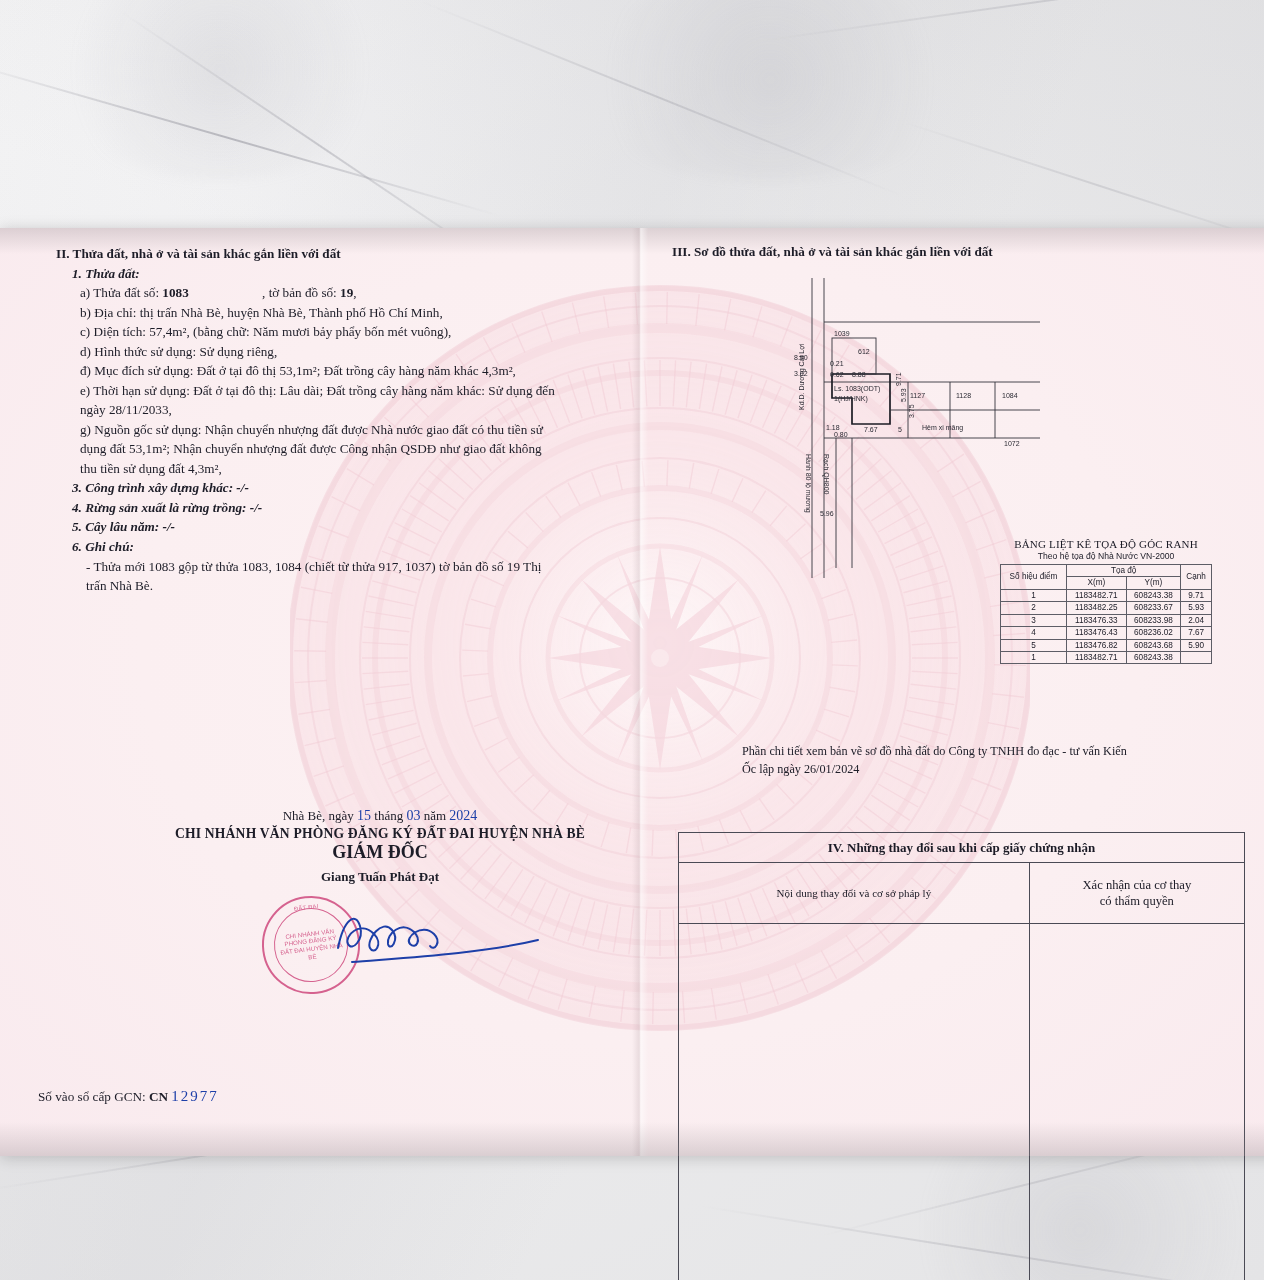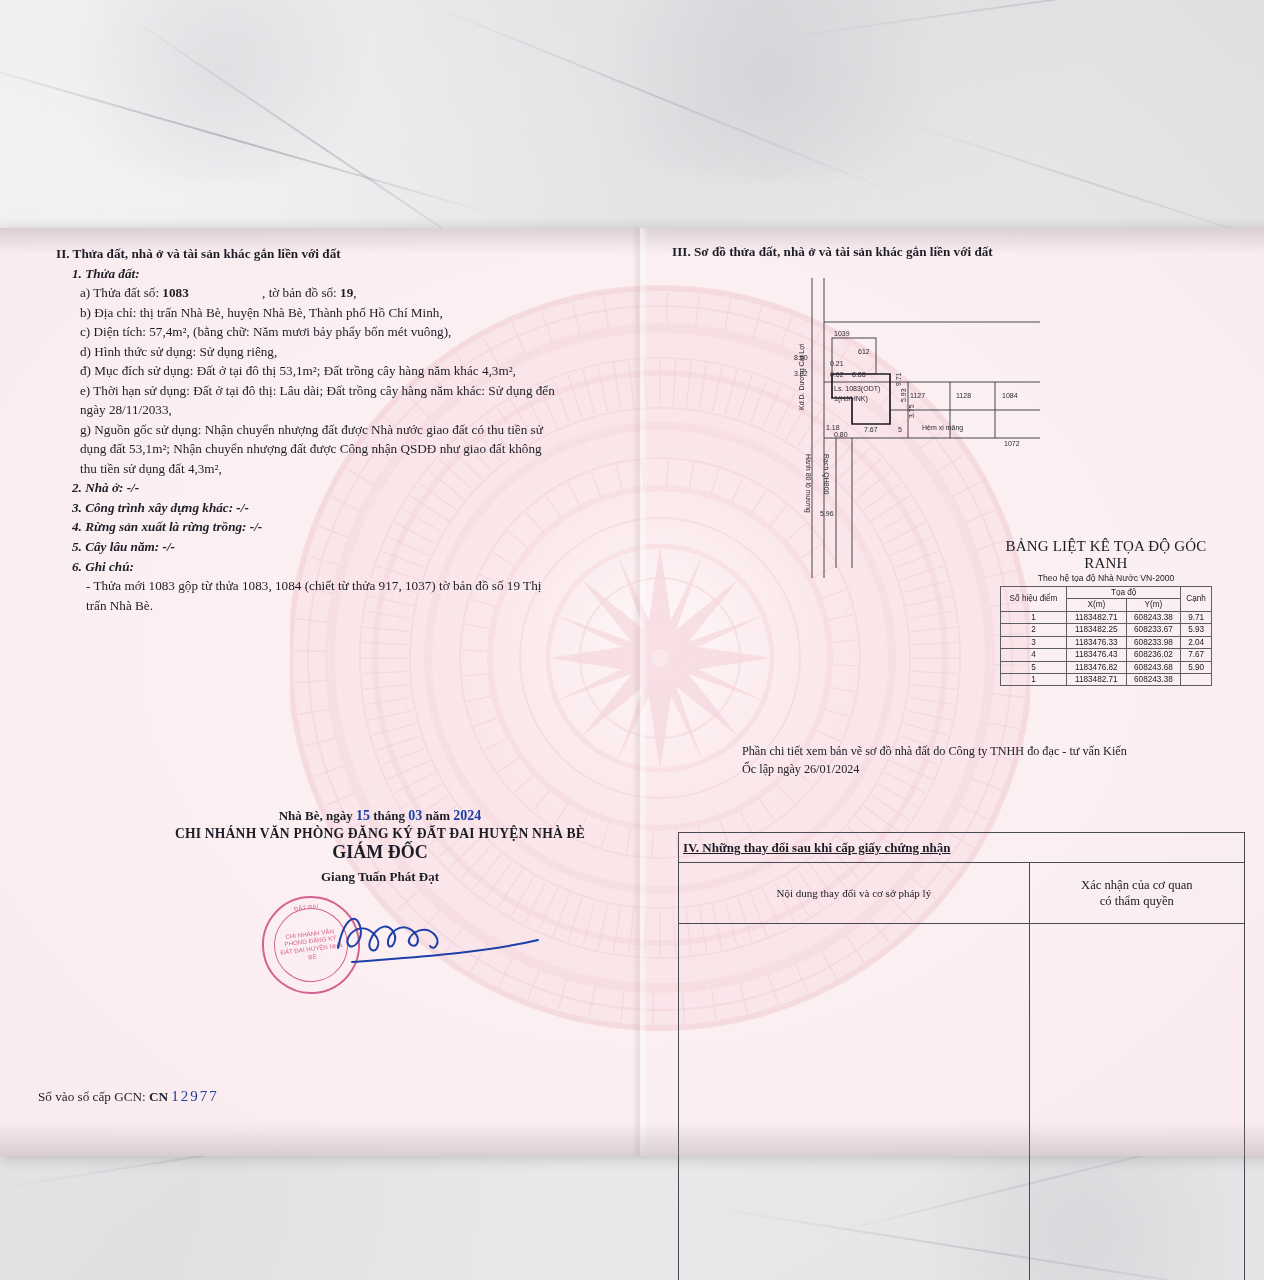--- a/index.html
+++ b/index.html
@@ -102,21 +102,21 @@
     font-family:"Liberation Sans", sans-serif;
     font-size:7px; color:#2a2a33; white-space:nowrap;
   }
 
   
   #coord-wrap {
     position:absolute; left: 1000px; top: 310px; width: 212px;
     color:#1b1b26;
   }
   #coord-wrap .t1 {
-    text-align:center; font-size:15px; letter-spacing:.2px;
+    text-align:center; font-size:11px; letter-spacing:.2px;
   }
   #coord-wrap .t2 {
     text-align:center; font-size:8.6px; margin-top:1px;
     font-family:"Liberation Sans", sans-serif;
   }
   table.coord {
     border-collapse: collapse;
     width: 100%;
     margin-top: 3px;
     font-family:"Liberation Sans", sans-serif;
@@ -134,21 +134,21 @@
   .map-note {
     position:absolute; left: 742px; top: 515px; width: 470px;
     font-size: 12.2px; color:#20202b; line-height:1.45;
   }
 
   
   #sign {
     position:absolute; left: 150px; top: 580px; width: 460px;
     text-align:center; color:#1d1d28;
   }
-  #sign .place { font-size: 13px; font-weight: bold; }
+  #sign .place { font-size: 13px; }
   #sign .hand {
     font-family:"Liberation Serif", serif;
     color:#1d3fa8;
     font-size: 14px;
   }
   #sign .office {
     font-weight:bold; font-size:13.6px; margin-top:2px; letter-spacing:.2px;
   }
   #sign .role { font-weight:bold; font-size:18px; }
   #sign .signer { font-weight:bold; font-size:13px; margin-top: 6px; }
@@ -193,24 +193,23 @@
     color:#1d3fa8; font-size:15px; letter-spacing:2px;
   }
 
   
   #sec4 {
     position:absolute; left: 678px; top: 604px; width: 565px; height: 515px;
     border: 1.2px solid #4a4a55;
     color:#1b1b26;
   }
   #sec4 .hdr {
-    text-align:left; font-weight:bold; font-size:13px;
+    text-align:center; font-weight:bold; font-size:13px;
     padding: 7px 4px 6px;
     border-bottom: 1.2px solid #4a4a55;
-    text-decoration: underline;
   }
   #sec4 .cols { display:flex; height: 60px; }
   #sec4 .c1 {
     flex: 1 1 62%; display:flex; align-items:center; justify-content:center;
     font-size:11px; text-align:center;
     border-right:1.2px solid #4a4a55;
   }
   #sec4 .c2 {
     flex: 1 1 38%; display:flex; align-items:center; justify-content:center;
     font-size:12.6px; text-align:center; line-height:1.3;
@@ -550,21 +549,20 @@
       </div>
       <div class="item">b) Địa chỉ: thị trấn Nhà Bè, huyện Nhà Bè, Thành phố Hồ Chí Minh,</div>
       <div class="item">c) Diện tích: 57,4m², (bằng chữ: Năm mươi bảy phẩy bốn mét vuông),</div>
       <div class="item">d) Hình thức sử dụng: Sử dụng riêng,</div>
       <div class="item">đ) Mục đích sử dụng: Đất ở tại đô thị 53,1m²; Đất trồng cây hàng năm khác 4,3m²,</div>
       <div class="item">e) Thời hạn sử dụng: Đất ở tại đô thị: Lâu dài; Đất trồng cây hàng năm khác: Sử dụng đến</div>
       <div class="item cont">ngày 28/11/2033,</div>
       <div class="item">g) Nguồn gốc sử dụng: Nhận chuyển nhượng đất được Nhà nước giao đất có thu tiền sử</div>
       <div class="item cont">dụng đất 53,1m²; Nhận chuyển nhượng đất được Công nhận QSDĐ như giao đất không</div>
       <div class="item cont">thu tiền sử dụng đất 4,3m²,</div>
-      <div class="sub-title">2. Nhà ở: -/-</div>
       <div class="sub-title">3. Công trình xây dựng khác: -/-</div>
       <div class="sub-title">4. Rừng sản xuất là rừng trồng: -/-</div>
       <div class="sub-title">5. Cây lâu năm: -/-</div>
       <div class="sub-title">6. Ghi chú:</div>
       <div class="note-item">- Thửa mới 1083 gộp từ thửa 1083, 1084 (chiết từ thửa 917, 1037) tờ bản đồ số 19 Thị</div>
       <div class="note-item">trấn Nhà Bè.</div>
     </div>
 
     <div class="col-right">
       <div class="sec-title">III. Sơ đồ thửa đất, nhà ở và tài sản khác gắn liền với đất</div>
@@ -718,21 +716,21 @@
       <span class="b">CN</span>
       <span class="hand">12977</span>
     </div>
 
     <div id="sec4">
       <div class="hdr">IV. Những thay đổi sau khi cấp giấy chứng nhận</div>
       <div class="cols">
         <div class="c1">Nội dung thay đổi và cơ sở pháp lý</div>
         <div class="c2">
           <div>
-            <div>Xác nhận của cơ quan</div>
+            <div>Xác nhận của cơ thay</div>
             <div>có thẩm quyền</div>
           </div>
         </div>
       </div>
       <div class="body">
         <div class="b1"></div>
         <div class="b2"></div>
       </div>
     </div>
 

